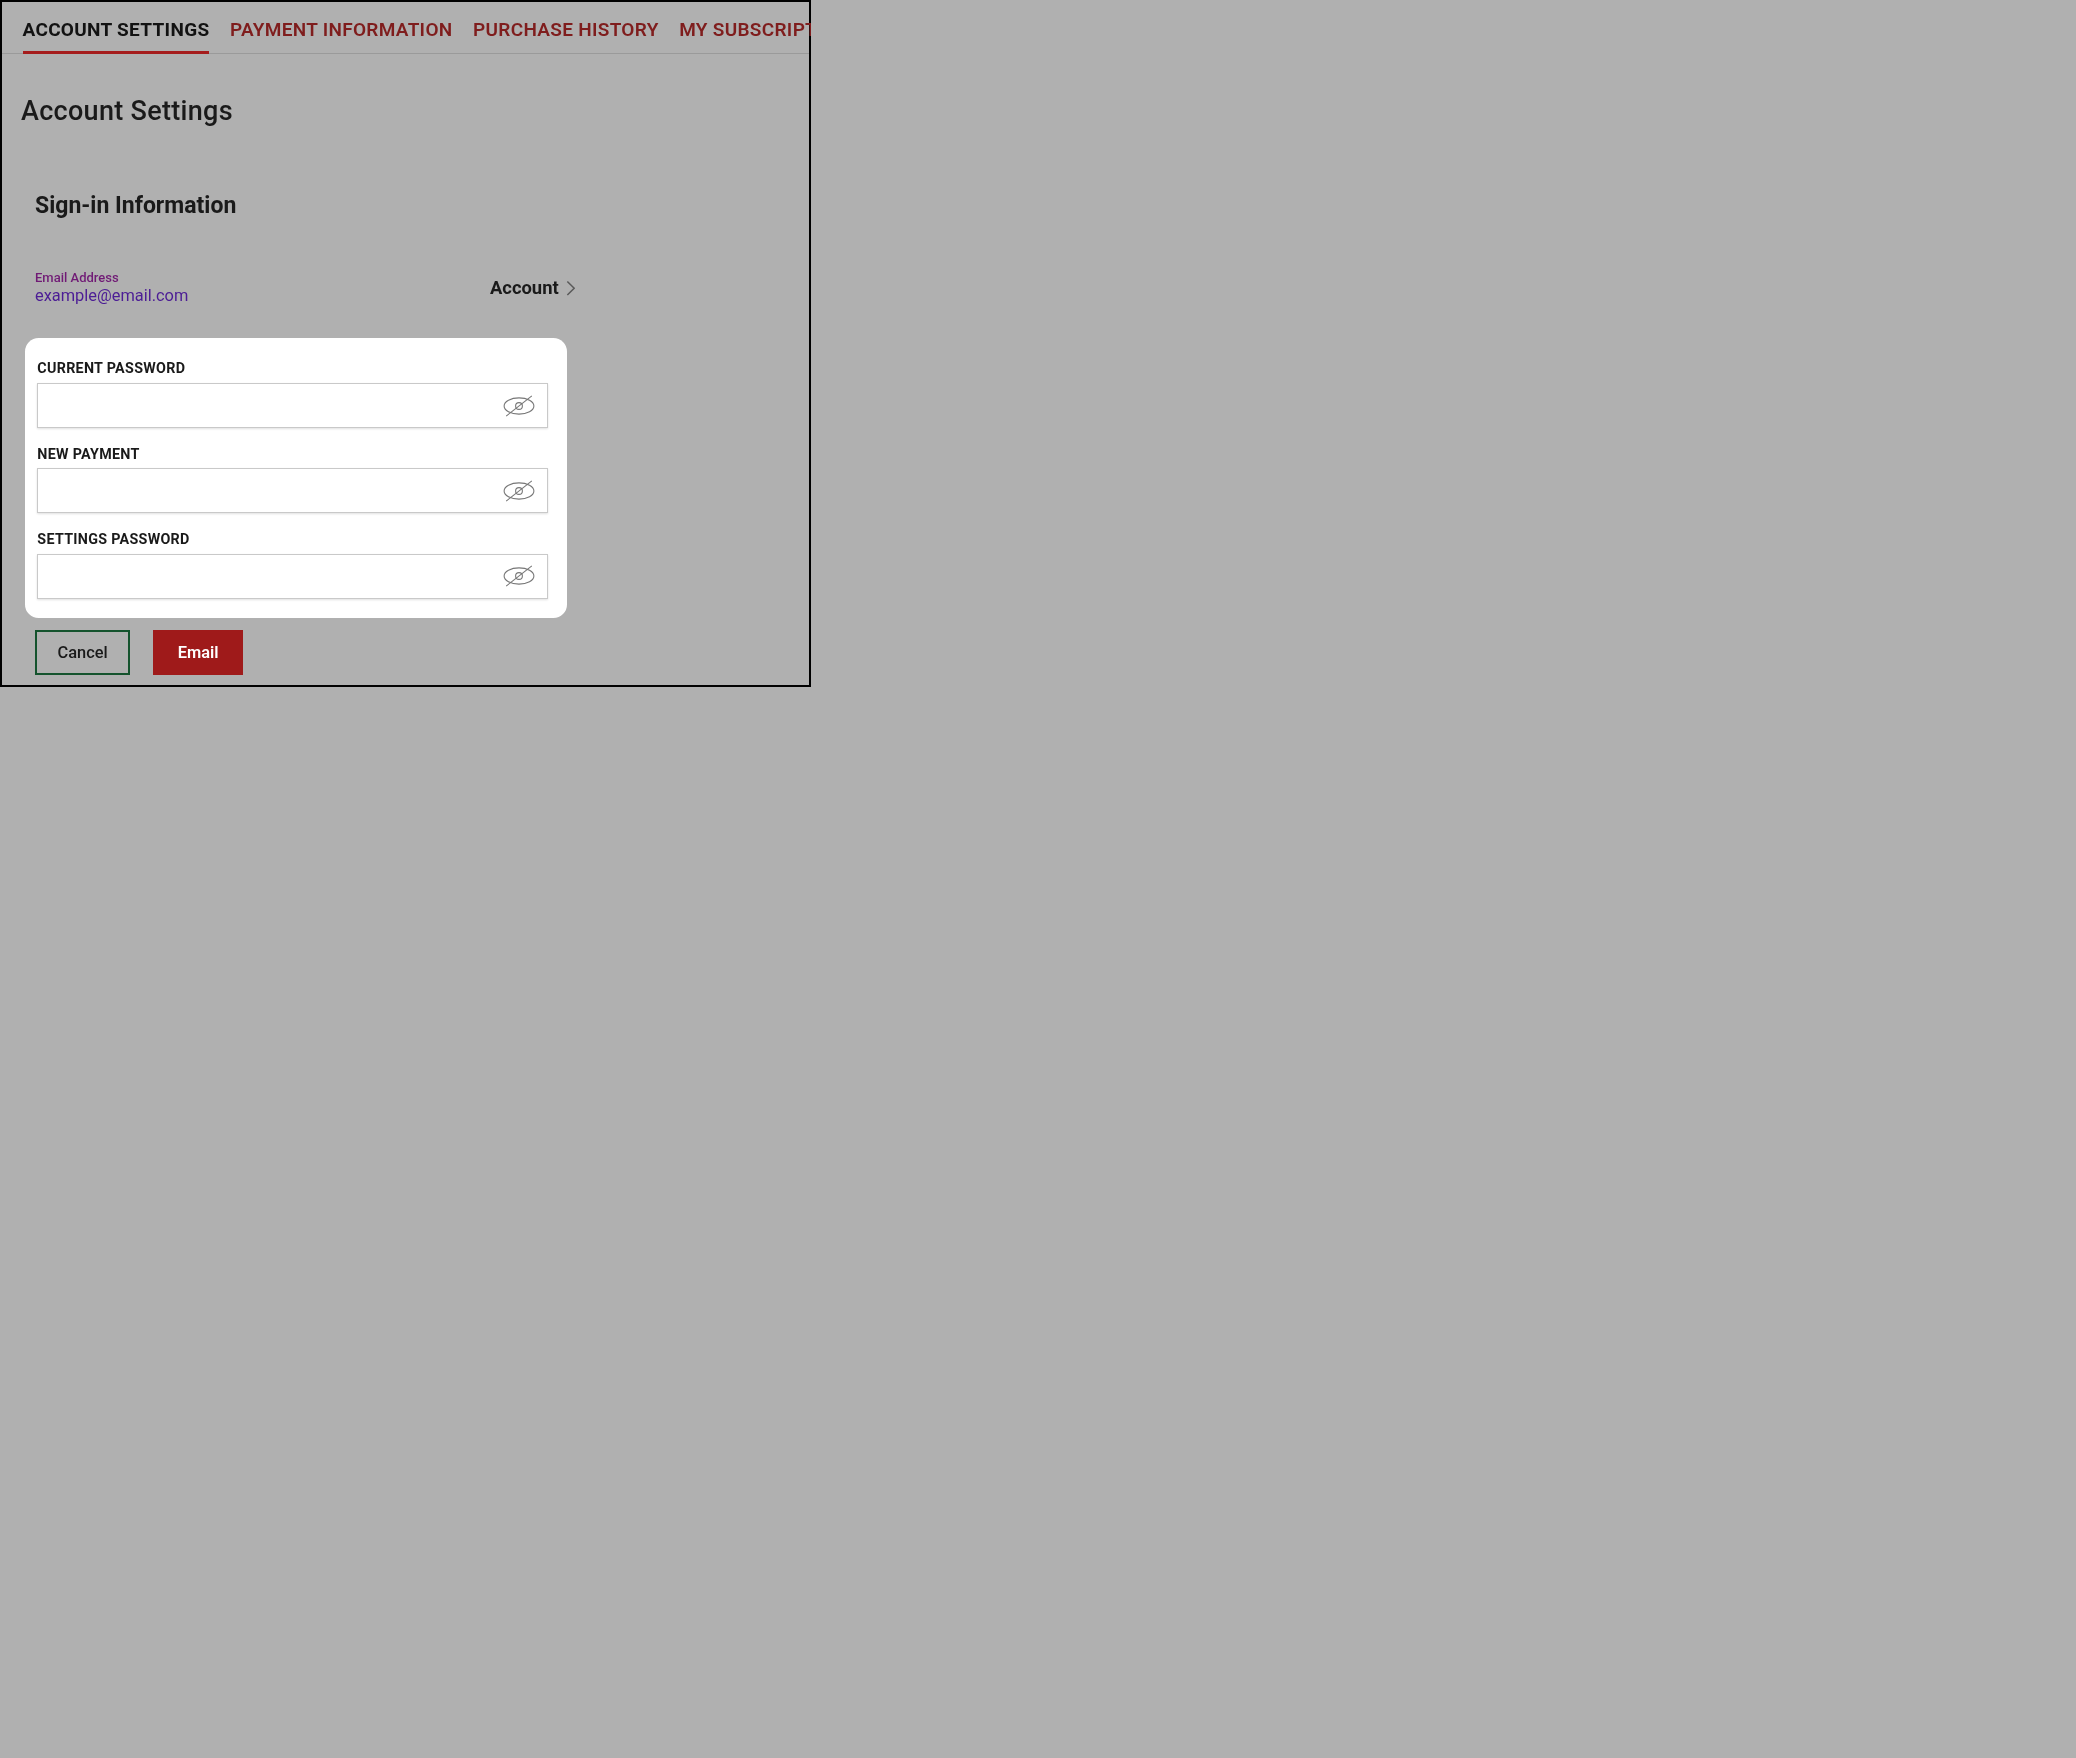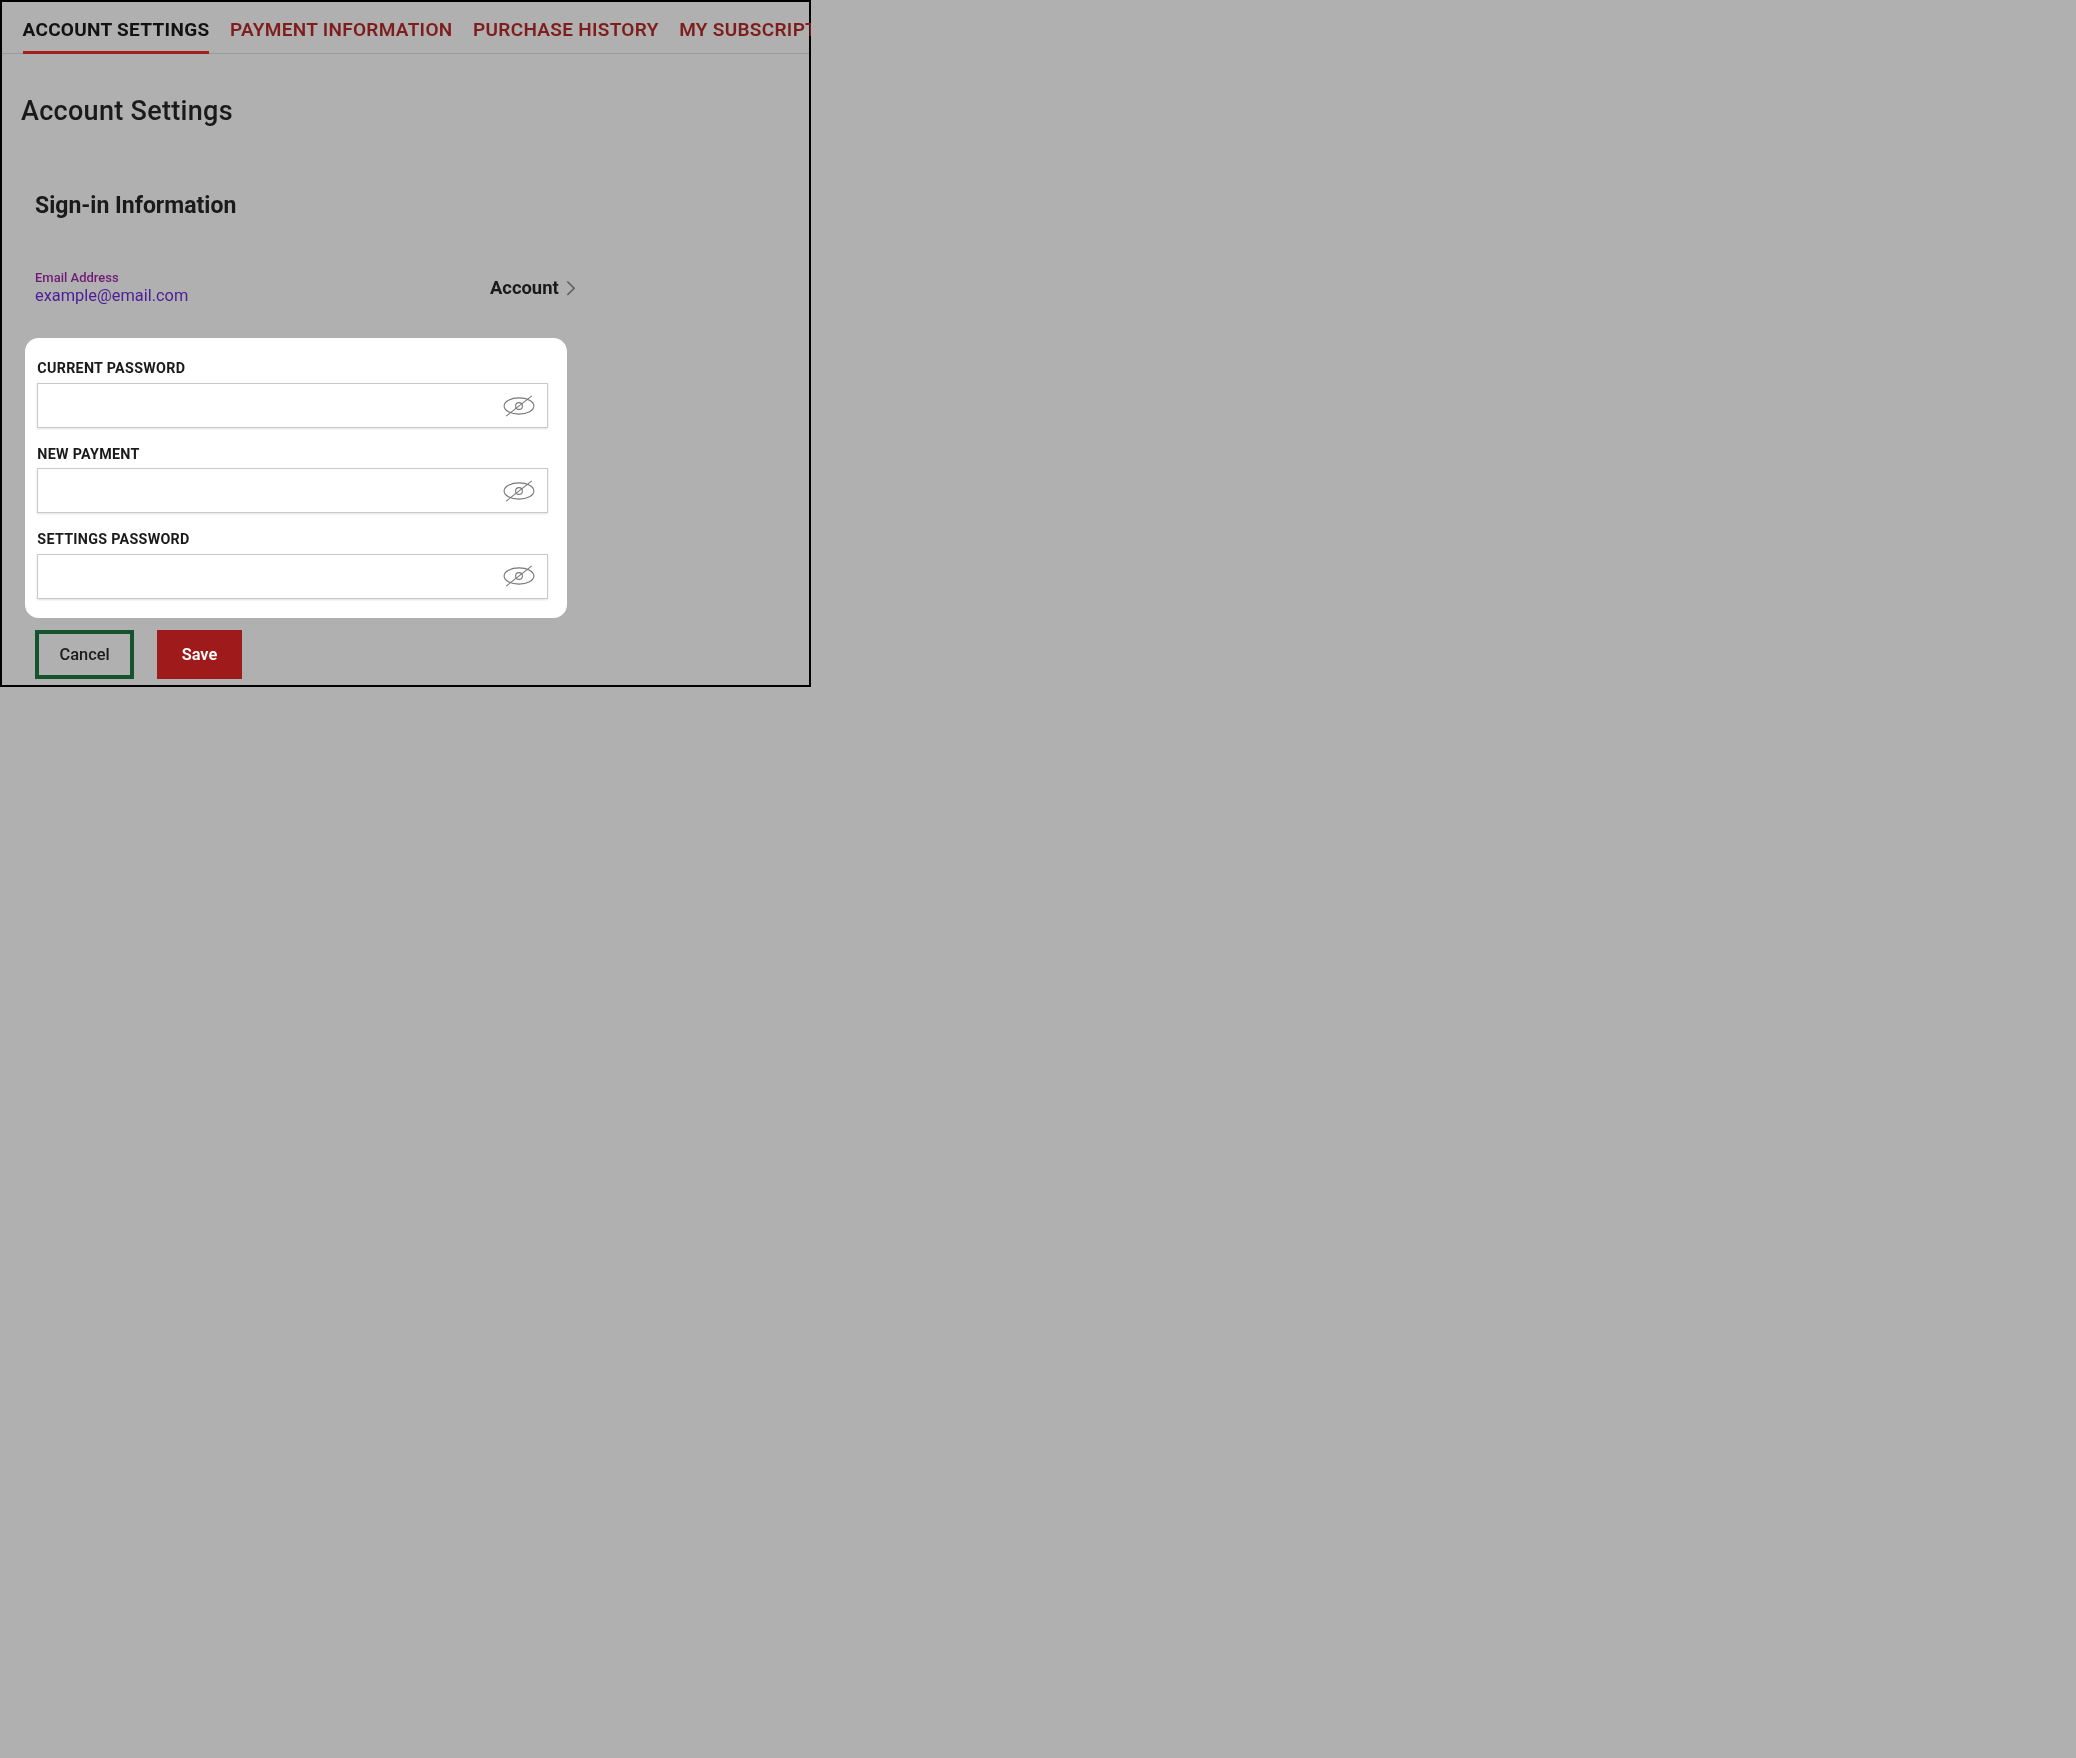--- a/index.html
+++ b/index.html
@@ -140,21 +140,21 @@
       fill: none;
       stroke-width: 1.6;
     }
     .button-row {
       display: flex;
       gap: 23px;
       padding: 12.3px 0 0 33px;
     }
     .cancel-button {
       background: transparent;
-      border: 4px solid #14532d;
+      border: 2px solid #14532d;
       color: #1a1a1a;
       font-size: 16.4px;
       font-weight: 500;
       padding: 11px 20.5px;
       cursor: pointer;
       font-family: inherit;
     }
     .save-button {
       background: #9f1a1a;
       border: none;
@@ -236,17 +236,17 @@
             <line x1="44" y1="2" x2="6" y2="32"></line>
           </svg>
         </span>
       </div>
     </div>
 
   </div>
 
   <div class="button-row">
     <button class="cancel-button">Cancel</button>
-    <button class="save-button">Save</button>
+    <button class="save-button">Email</button>
   </div>
 
 </div>
 
 
 </body></html>

